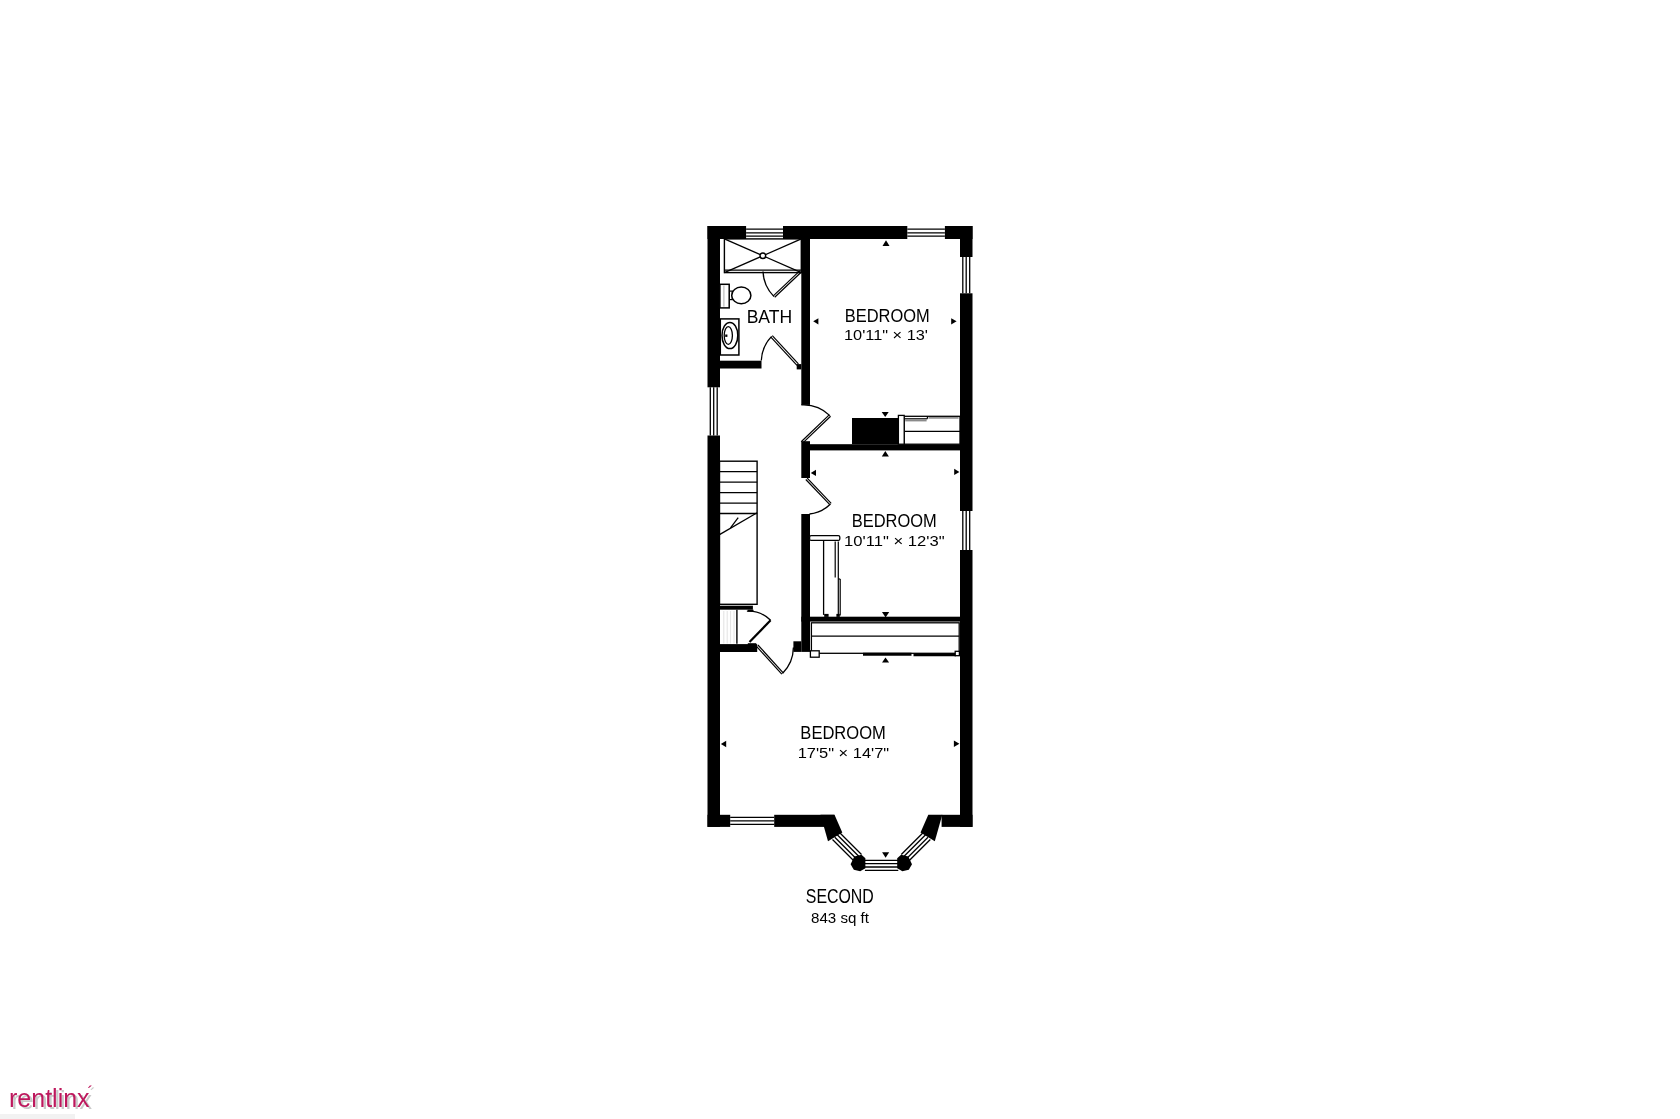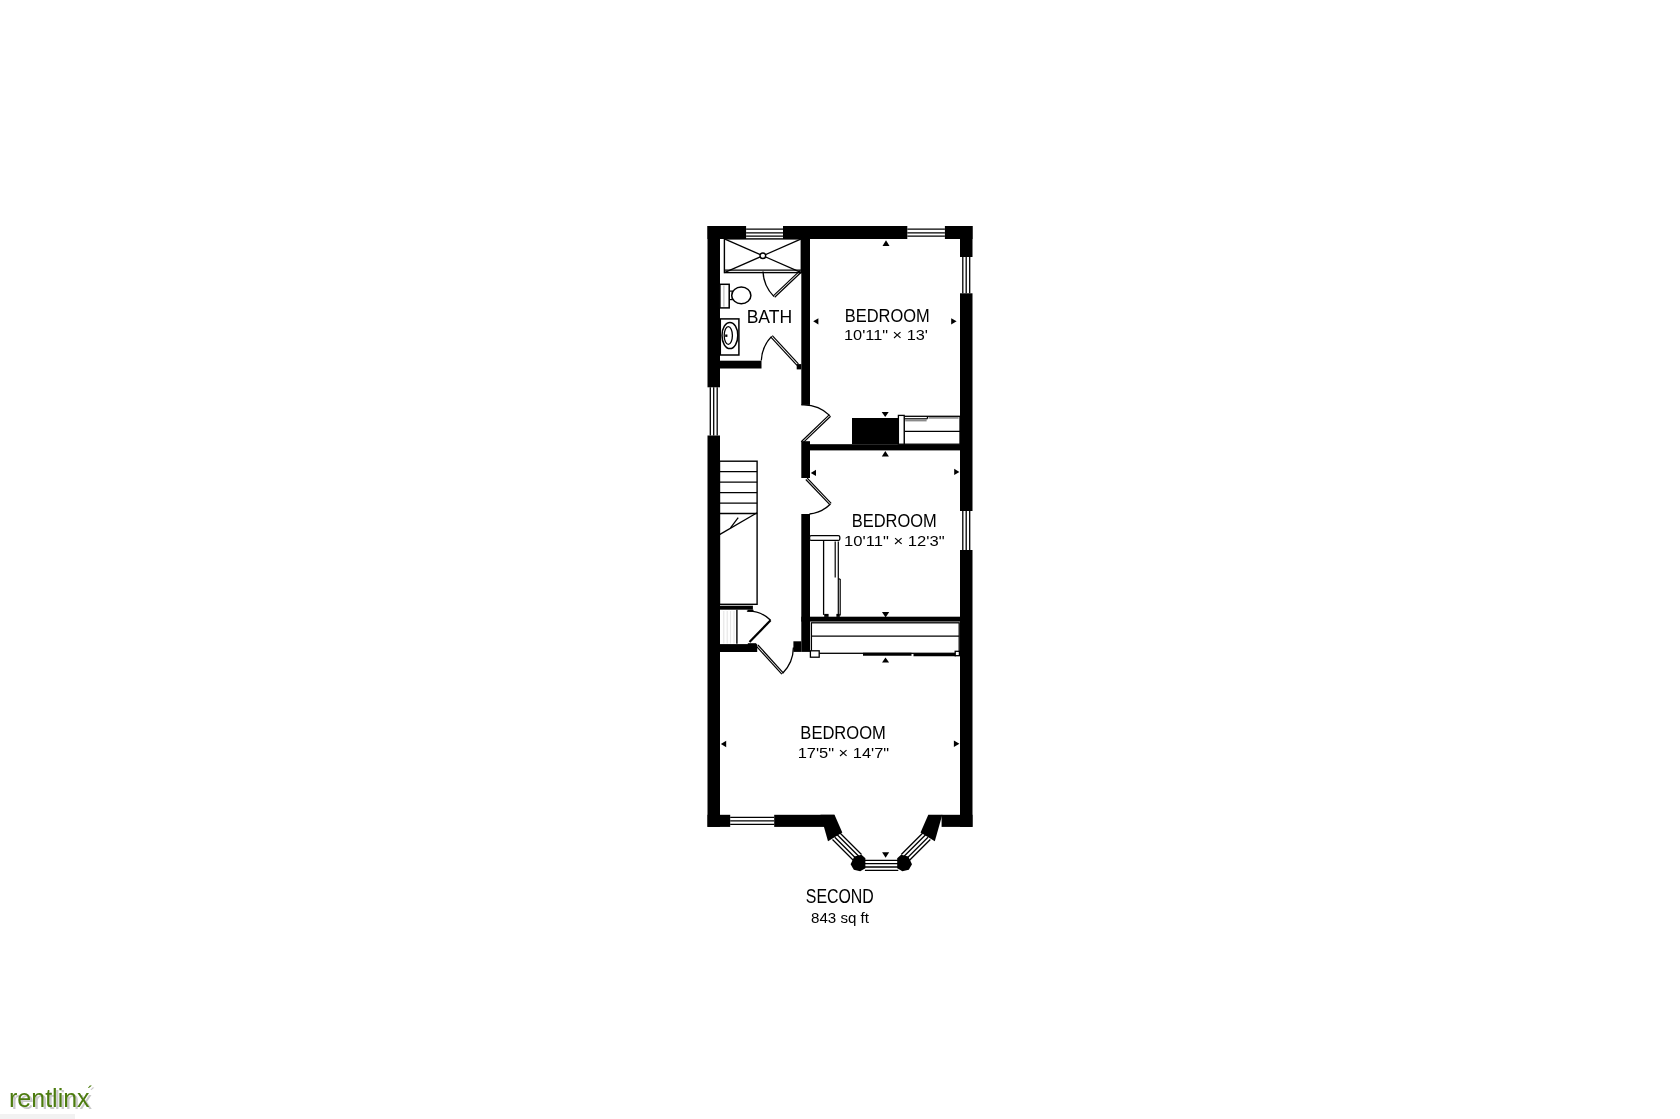--- a/index.html
+++ b/index.html
@@ -1,18 +1,18 @@
 <!DOCTYPE html>
 <html><head>
 <meta charset="utf-8">
 <style>
 html,body{margin:0;padding:0;background:#fff;width:1680px;height:1119px;overflow:hidden;position:relative}
 svg{display:block}
 text{font-family:"Liberation Sans",sans-serif;fill:#000;will-change:transform}
-.wm{position:absolute;left:9px;top:1083px;font-family:"Liberation Sans",sans-serif;font-size:25px;color:#4d7c0f;text-shadow:2.4px 2.4px 0 #c9c9c9;letter-spacing:0px;will-change:transform}
+.wm{position:absolute;left:9px;top:1083px;font-family:"Liberation Sans",sans-serif;font-size:25px;color:#be185d;text-shadow:2.4px 2.4px 0 #c9c9c9;letter-spacing:0px;will-change:transform}
 </style>
 </head>
 <body>
 
 <svg width="1680" height="1119" viewBox="0 0 1680 1119">
 <g fill="#000" stroke="none">
 
 <rect x="707.5" y="226" width="38.6" height="13"></rect>
 <rect x="783" y="226" width="124.3" height="13"></rect>
 <rect x="944.9" y="226" width="27.6" height="13"></rect>

